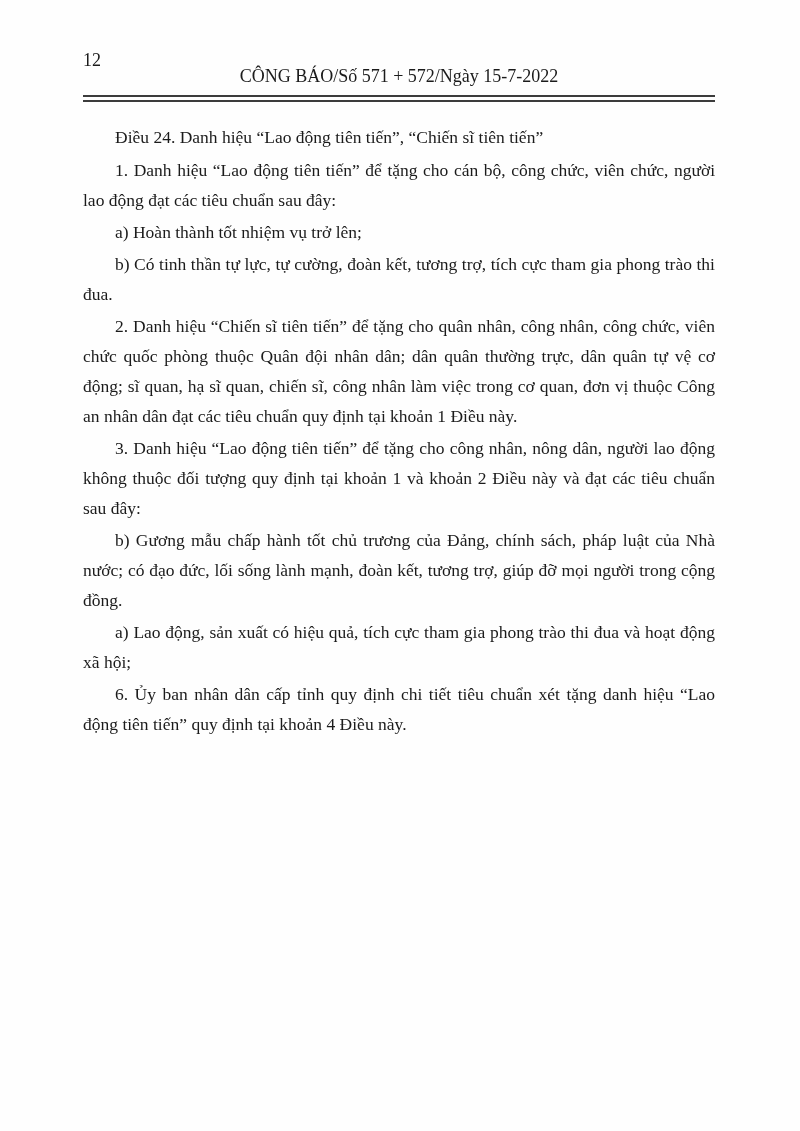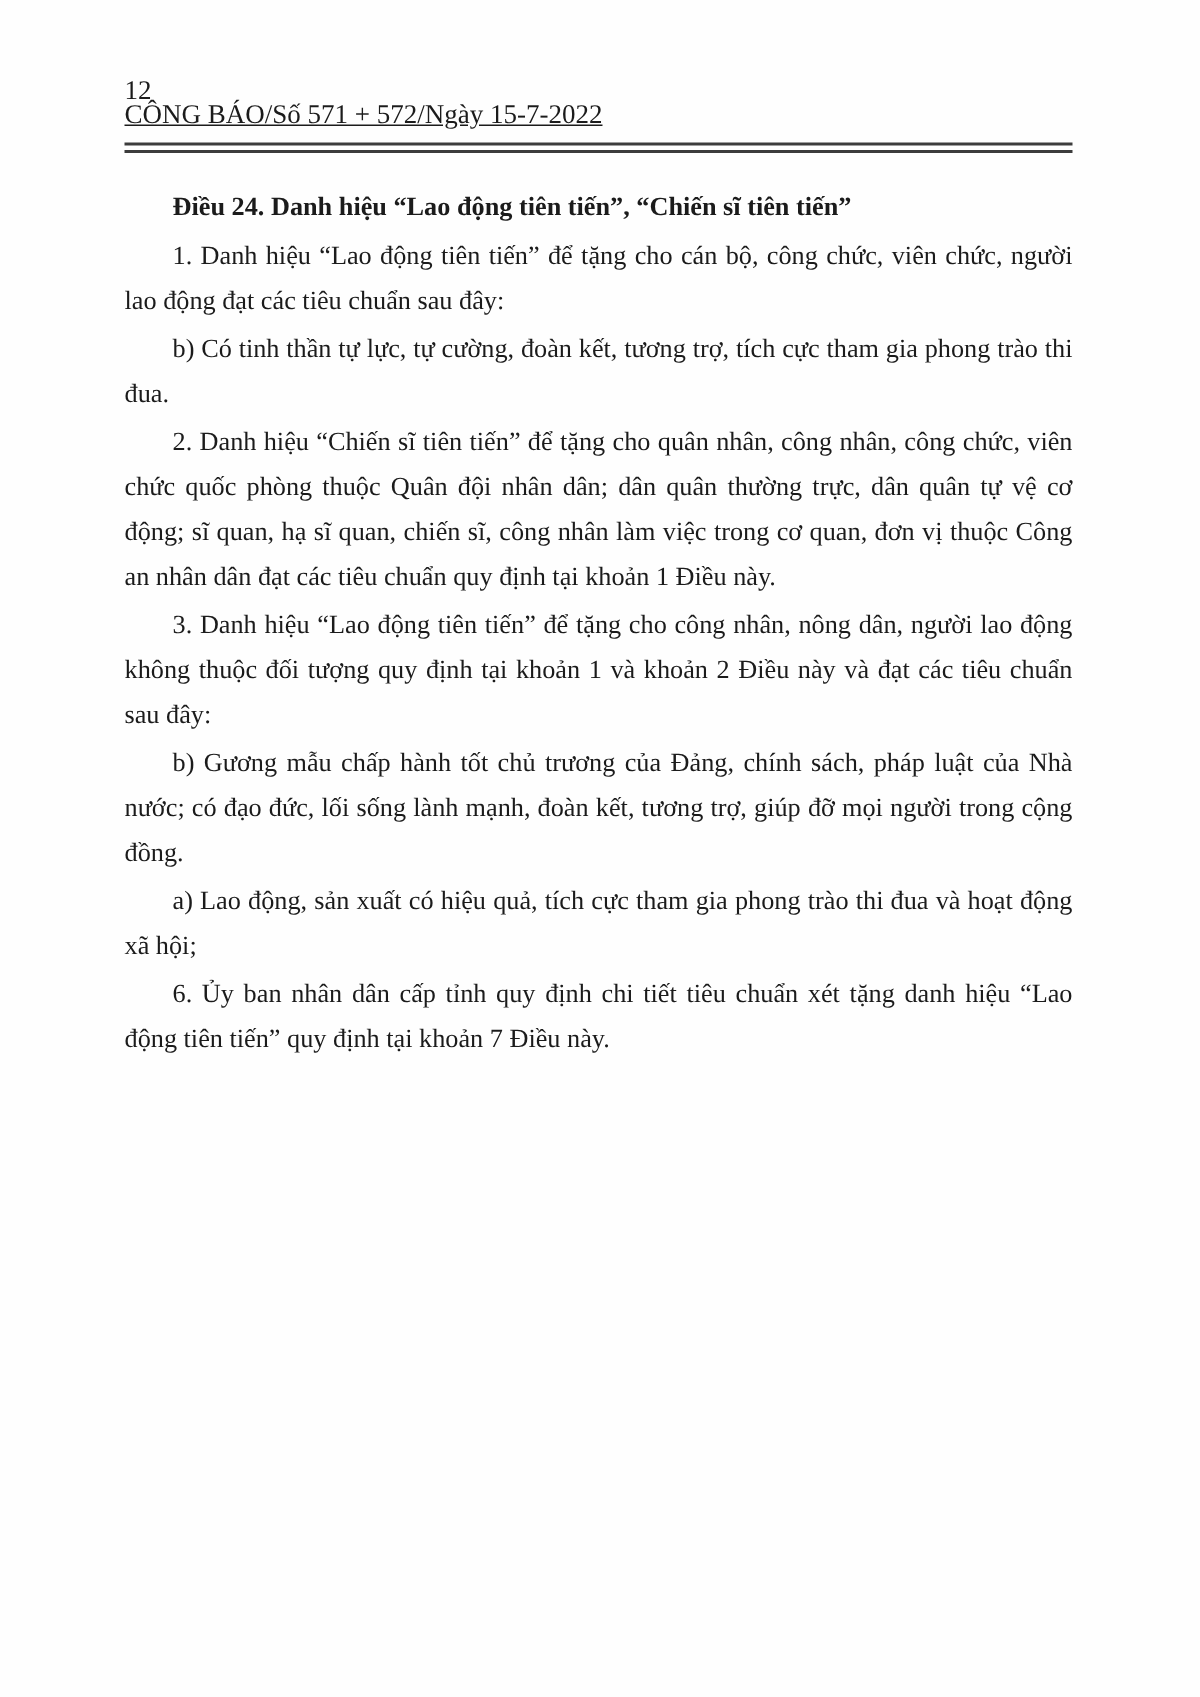--- a/index.html
+++ b/index.html
@@ -14,62 +14,63 @@
   }
   .page-header {
     position:relative;
     margin:0 85px 0 83px;
     padding-top:66px;
     height:22px;
     font-size:18px;
     line-height:20px;
   }
   .page-number { position:absolute; left:0; top:50px; }
-  .header-title { display:block; text-align:left;text-decoration:underline; }
+  .header-title { display:block; text-align:center; }
   .double-rule {
     margin:7px 85px 0 83px;
     height:3px;
     border-top:2px solid #3c3c3c;
     border-bottom:2px solid #3c3c3c;
   }
   .content {
     margin:20px 85px 0 83px;
     font-size:17.5px;
     line-height:30px;
     text-align:justify;
     text-justify:inter-word;
   }
   .content p {
     margin:0 0 2px 0;
     text-indent:32px;
   }
   .content h2 {
     font-size:17.5px;
-    font-weight:bold;
+    font-weight:normal;
     margin:3px 0 3px 0;
     text-indent:32px;
     text-align:left;
   }
 </style>
 </head>
 <body>
 
 <div class="page">
 
   <header class="page-header">
     <span class="page-number">12</span>
     <span class="header-title">CÔNG BÁO/Số 571 + 572/Ngày 15-7-2022</span>
   </header>
 
   <div class="double-rule"></div>
 
   <main class="content">
     <h2>Điều 24. Danh hiệu “Lao động tiên tiến”, “Chiến sĩ tiên tiến”</h2>
     <p>1. Danh hiệu “Lao động tiên tiến” để tặng cho cán bộ, công chức, viên chức, người lao động đạt các tiêu chuẩn sau đây:</p>
+    <p>a) Hoàn thành tốt nhiệm vụ trở lên;</p>
     <p>b) Có tinh thần tự lực, tự cường, đoàn kết, tương trợ, tích cực tham gia phong trào thi đua.</p>
     <p>2. Danh hiệu “Chiến sĩ tiên tiến” để tặng cho quân nhân, công nhân, công chức, viên chức quốc phòng thuộc Quân đội nhân dân; dân quân thường trực, dân quân tự vệ cơ động; sĩ quan, hạ sĩ quan, chiến sĩ, công nhân làm việc trong cơ quan, đơn vị thuộc Công an nhân dân đạt các tiêu chuẩn quy định tại khoản 1 Điều này.</p>
     <p>3. Danh hiệu “Lao động tiên tiến” để tặng cho công nhân, nông dân, người lao động không thuộc đối tượng quy định tại khoản 1 và khoản 2 Điều này và đạt các tiêu chuẩn sau đây:</p>
     <p>b) Gương mẫu chấp hành tốt chủ trương của Đảng, chính sách, pháp luật của Nhà nước; có đạo đức, lối sống lành mạnh, đoàn kết, tương trợ, giúp đỡ mọi người trong cộng đồng.</p>
     <p>a) Lao động, sản xuất có hiệu quả, tích cực tham gia phong trào thi đua và hoạt động xã hội;</p>
-    <p>6. Ủy ban nhân dân cấp tỉnh quy định chi tiết tiêu chuẩn xét tặng danh hiệu “Lao động tiên tiến” quy định tại khoản 7 Điều này.</p>
+    <p>6. Ủy ban nhân dân cấp tỉnh quy định chi tiết tiêu chuẩn xét tặng danh hiệu “Lao động tiên tiến” quy định tại khoản 4 Điều này.</p>
   </main>
 
 </div>
 
 </body></html>

